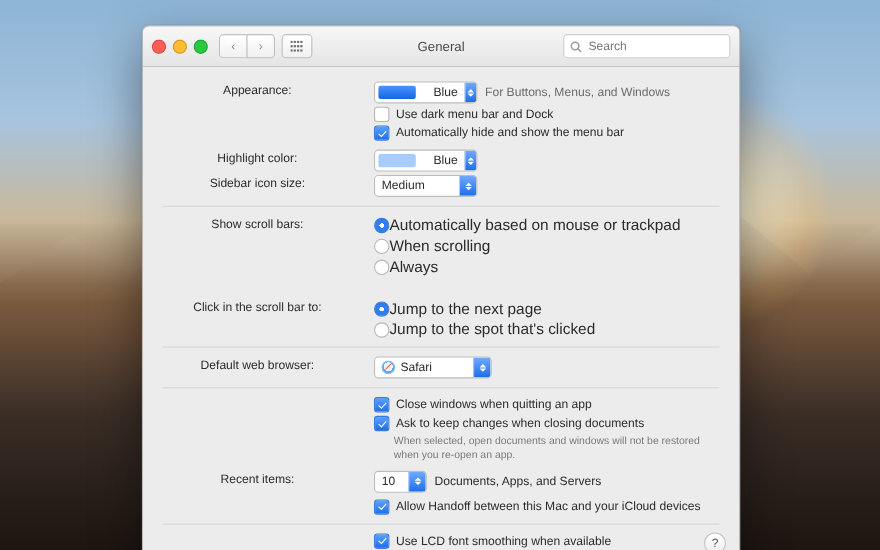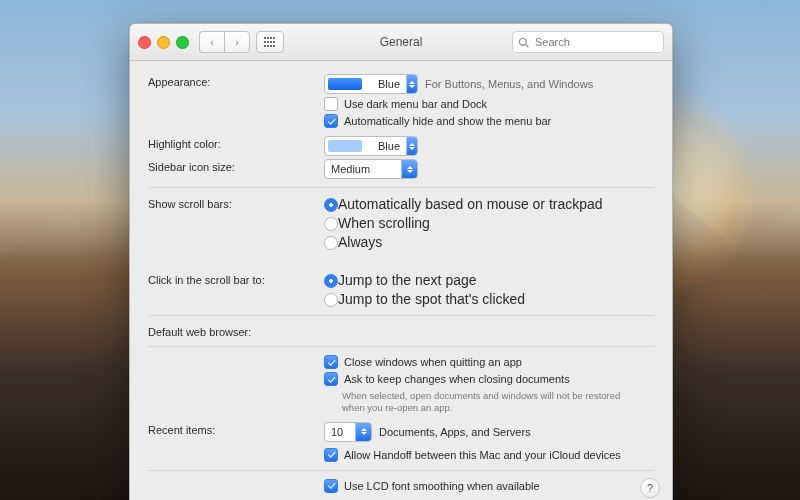--- a/index.html
+++ b/index.html
@@ -32,21 +32,21 @@
   .navbtn:first-child{border-radius:4px 0 0 4px;border-right:none}
   .navbtn:last-child{border-radius:0 4px 4px 0}
   .gridbtn{width:26px;height:20px;margin-left:6px;border:1px solid #c0c0c0;border-radius:4px;background:linear-gradient(#fff,#f1f1f1);display:flex;align-items:center;justify-content:center;color:#6a6a6a;}
   .title{position:absolute;left:0;right:0;text-align:center;font-size:12px;color:#4a4a4a;pointer-events:none;}
   .search{margin-left:auto;margin-right:8px;width:150px;height:20px;border:1px solid #cfcfcf;border-radius:4px;background:#fff;display:flex;align-items:center;color:#9b9b9b;font-size:11px;}
   .search svg{margin:0 4px 0 5px;flex:none}
   .search input{border:none;outline:none;width:100%;font-size:11px;background:transparent;color:#333}
 
   .body{padding:10px 18px 14px;}
   .row{display:flex;align-items:flex-start;margin:3px 0;}
-  .lab{width:172px;text-align:left;padding-right:4px;padding-top:2px;color:#2b2b2b;}
+  .lab{width:172px;text-align:center;padding-right:20px;padding-top:2px;color:#2b2b2b;}
   .val{flex:1;display:flex;flex-direction:column;gap:3px;}
   .inline{display:flex;align-items:center;gap:6px;}
   .hint{font-size:11px;color:#6b6b6b;margin-left:1px;}
   .hint.small{font-size:9.5px;color:#7a7a7a;line-height:1.25;margin-top:1px;max-width:300px;}
   hr.sep{border:none;border-top:1px solid #d6d6d6;margin:8px 0;}
 
   
   .popup{position:relative;display:inline-flex;align-items:center;height:18px;border:1px solid #bdbdbd;border-radius:4px;background:#fff;font-size:11px;min-width:40px;}
   .popup .pv{padding:0 6px 0 6px;flex:1;white-space:nowrap}
   .popup .cap{width:15px;align-self:stretch;background:linear-gradient(#6fa9ff,#1d6fe6);border-left:1px solid #9dbff2;border-radius:0 3px 3px 0;display:flex;flex-direction:column;align-items:center;justify-content:center;gap:0px;}
@@ -208,20 +208,31 @@
               <span class="dot"></span>
               <span>Jump to the spot that's clicked</span>
             </label>
         </div>
       </div>
 
       <hr class="sep">
 
       <div class="row">
         <div class="lab">Default web browser:</div>
+        <div class="val">
+            <div class="inline">
+          <div class="popup browser" style="width:105px">
+            <span class="pv">
+                  <span class="compass"></span>
+                  <span>Safari</span>
+                </span>
+            <span class="cap"></span>
+          </div>
+        </div>
+          </div>
       </div>
 
       <hr class="sep">
 
       <div class="row">
         <div class="lab"></div>
         <div class="val">
           <label class="chk checked">
               <span class="box"></span>
               <span>Close windows when quitting an app</span>

